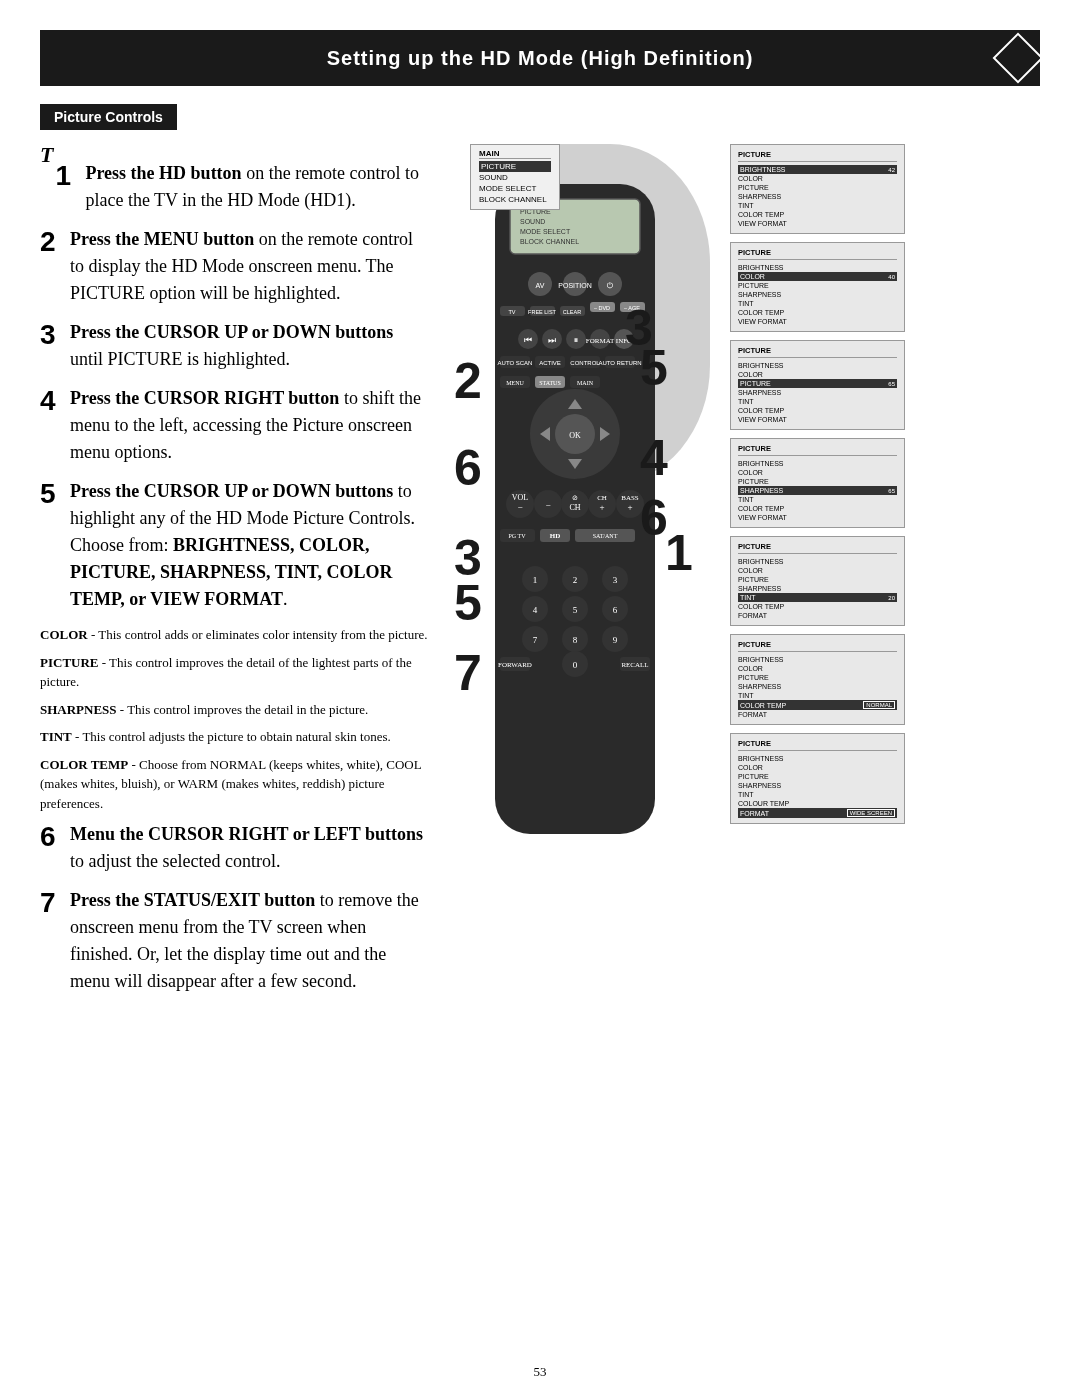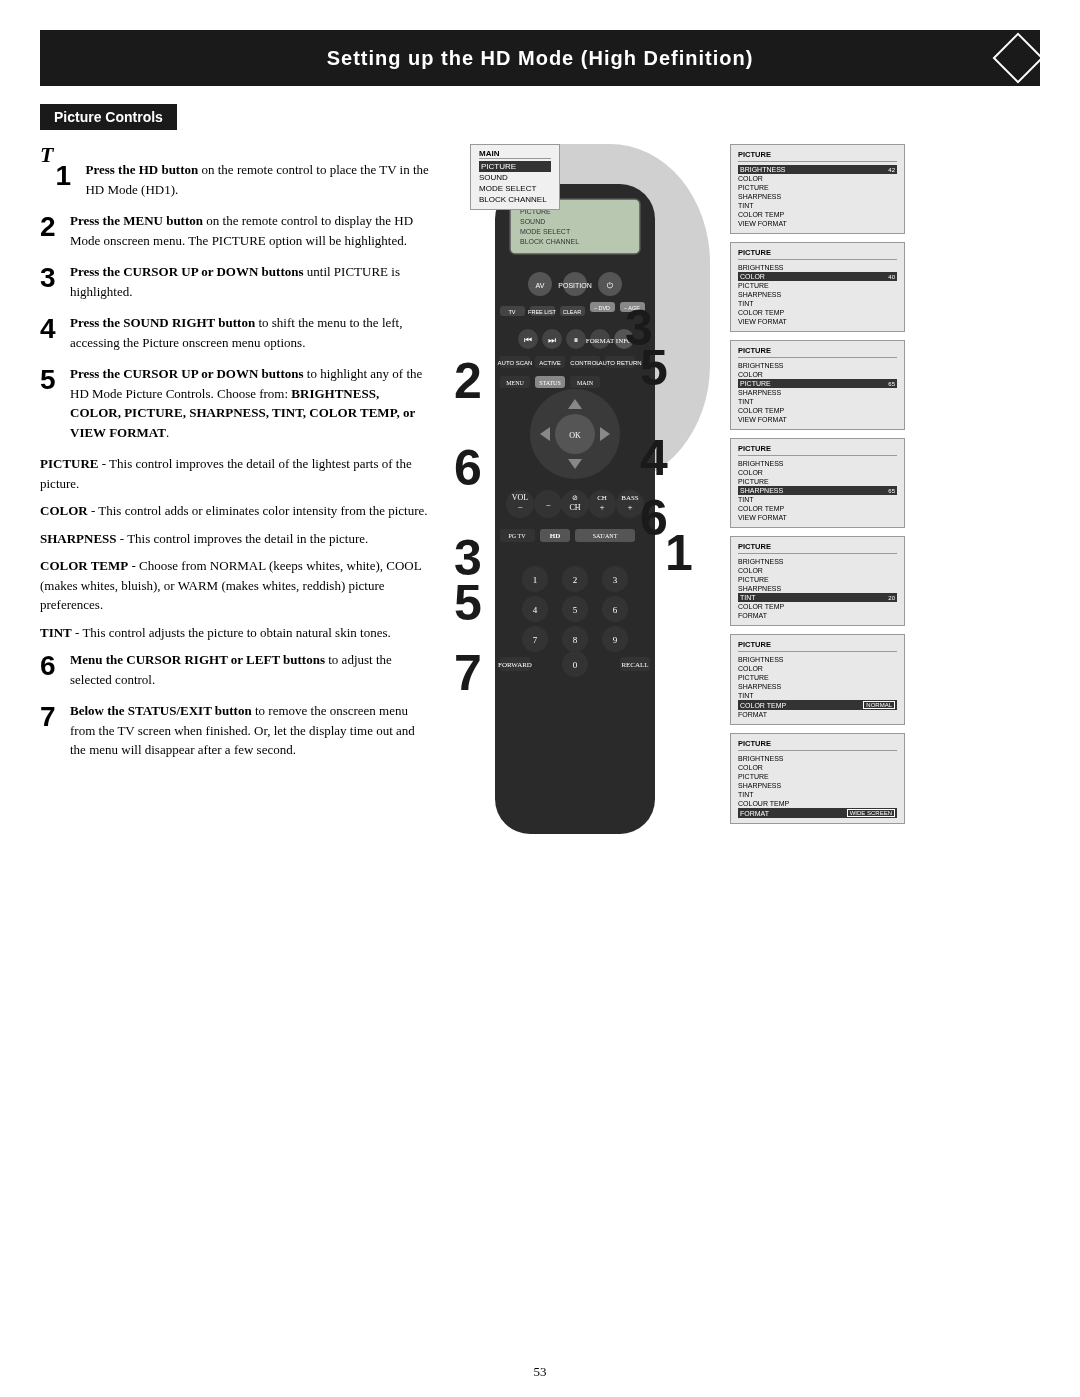--- a/index.html
+++ b/index.html
@@ -99,21 +99,21 @@
     }
     .step-number {
       font-size: 28px;
       font-weight: bold;
       font-family: Arial, sans-serif;
       min-width: 22px;
       line-height: 1;
       margin-top: 2px;
     }
     .step-content {
-      font-size: 13px;
+      font-size: 18px;
       line-height: 1.5;
     }
     .step-content b { font-weight: bold; }
 
     
     .desc-para {
       font-size: 13px;
       line-height: 1.5;
       margin-bottom: 8px;
     }
@@ -284,58 +284,58 @@
       <div class="step">
         <div class="step-number">3</div>
         <div class="step-content">
           <b>Press the CURSOR UP or DOWN buttons</b> until PICTURE is highlighted.
         </div>
       </div>
 
       <div class="step">
         <div class="step-number">4</div>
         <div class="step-content">
-          <b>Press the SOUND RIGHT button</b> to shift the menu to the left, accessing the Picture onscreen menu options.
+          <b>Press the CURSOR RIGHT button</b> to shift the menu to the left, accessing the Picture onscreen menu options.
         </div>
       </div>
 
       <div class="step">
         <div class="step-number">5</div>
         <div class="step-content">
           <b>Press the CURSOR UP or DOWN buttons</b> to highlight any of the HD Mode Picture Controls. Choose from: <b>BRIGHTNESS, COLOR, PICTURE, SHARPNESS, TINT, COLOR TEMP, or VIEW FORMAT</b>.
         </div>
       </div>
 
       <div class="desc-para">
+        <b>COLOR</b> - This control adds or eliminates color intensity from the picture.
+      </div>
+      <div class="desc-para">
         <b>PICTURE</b> - This control improves the detail of the lightest parts of the picture.
-      </div>
-      <div class="desc-para">
-        <b>COLOR</b> - This control adds or eliminates color intensity from the picture.
       </div>
       <div class="desc-para">
         <b>SHARPNESS</b> - This control improves the detail in the picture.
       </div>
       <div class="desc-para">
+        <b>TINT</b> - This control adjusts the picture to obtain natural skin tones.
+      </div>
+      <div class="desc-para">
         <b>COLOR TEMP</b> - Choose from NORMAL (keeps whites, white), COOL (makes whites, bluish), or WARM (makes whites, reddish) picture preferences.
-      </div>
-      <div class="desc-para">
-        <b>TINT</b> - This control adjusts the picture to obtain natural skin tones.
       </div>
 
       <div class="step">
         <div class="step-number">6</div>
         <div class="step-content">
           <b>Menu the CURSOR RIGHT or LEFT buttons</b> to adjust the selected control.
         </div>
       </div>
 
       <div class="step">
         <div class="step-number">7</div>
         <div class="step-content">
-          <b>Below the STATUS/EXIT button</b> to remove the onscreen menu from the TV screen when finished. Or, let the display time out and the menu will disappear after a few second.
+          <b>Press the STATUS/EXIT button</b> to remove the onscreen menu from the TV screen when finished. Or, let the display time out and the menu will disappear after a few second.
         </div>
       </div>
 
     </div>
 
     <div class="center-col">
       <div class="remote-area">
 
         <div style="position:absolute;top:0;right:0;width:200px;height:340px;background:#d0d0d0;border-radius:0 50% 50% 0 / 0 35% 35% 0;z-index:0;"></div>
 

